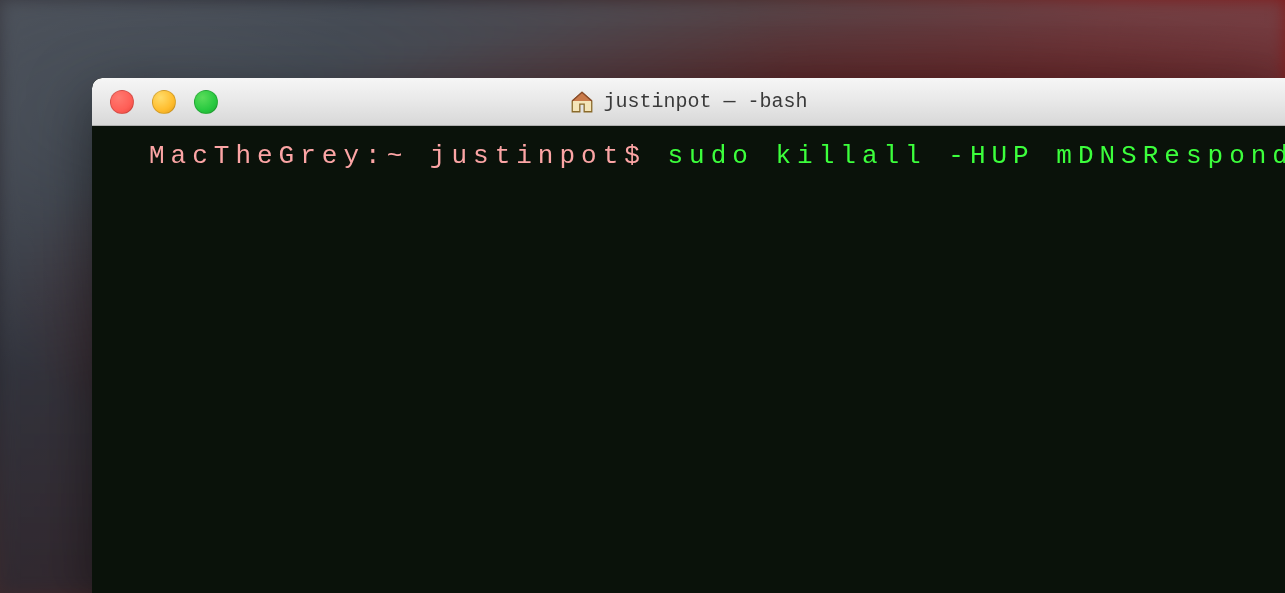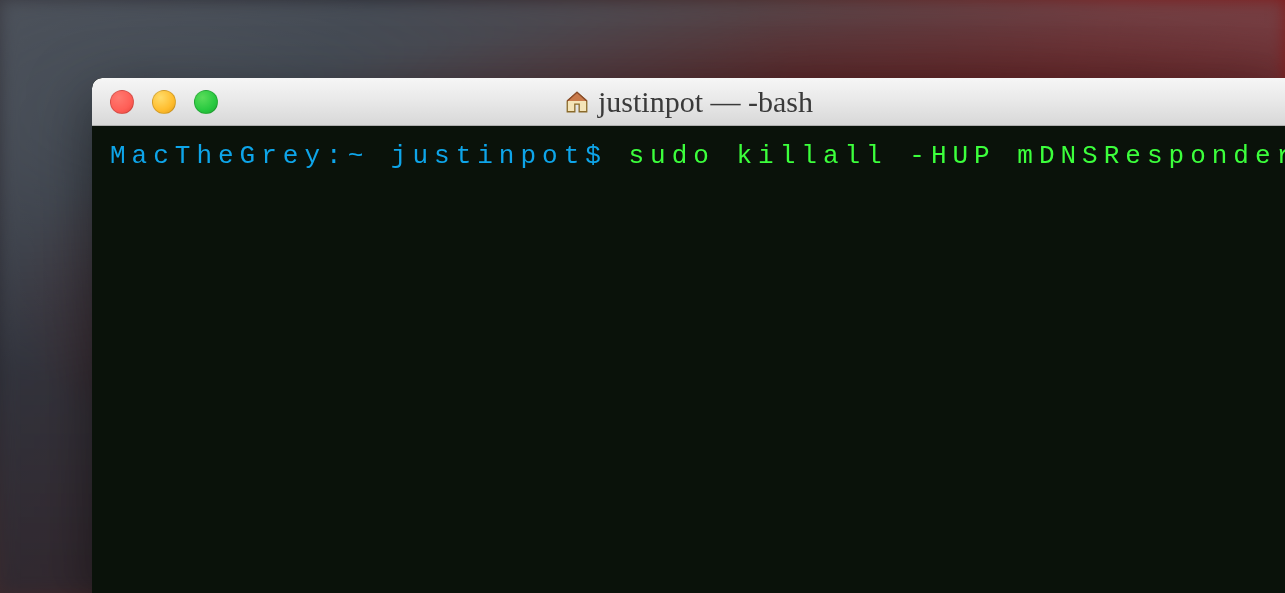--- a/index.html
+++ b/index.html
@@ -64,42 +64,42 @@
       position: absolute;
       left: 0;
       right: 0;
       display: flex;
       align-items: center;
       justify-content: center;
       gap: 8px;
       pointer-events: none;
     }
     .title-text {
-      font-family: Liberation Serif, serif;
-      font-size: 30px;
+      font-family: Liberation Mono, monospace;
+      font-size: 20px;
       color: #3a3a3a;
       font-weight: 400;
     }
     .home-icon svg {
       width: 26px;
       height: 26px;
       display: block;
     }
     .terminal-body {
       padding: 14px 18px;
       font-family: "Menlo", "Monaco", "Courier New", monospace;
       font-size: 26px;
       letter-spacing: 6px;
       color: #39ff14;
       line-height: 1.3;
     }
     .prompt-line {
       white-space: pre;
     }
-    .prompt { color: #0ea5e9; }
+    .prompt { color: #fca5a5; margin-left: 39px; }
     .command { color: #3cff3c; }
   </style>
 </head>
 <body>
 
 <div class="desktop-bg"></div>
 
 <div class="terminal-window">
   <div class="titlebar">
     <div class="traffic-lights">

